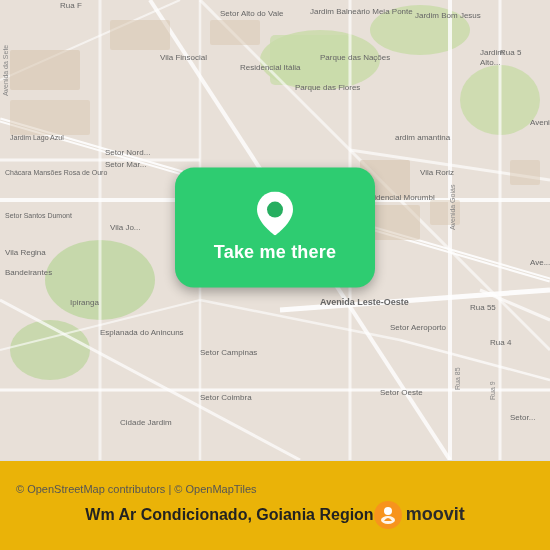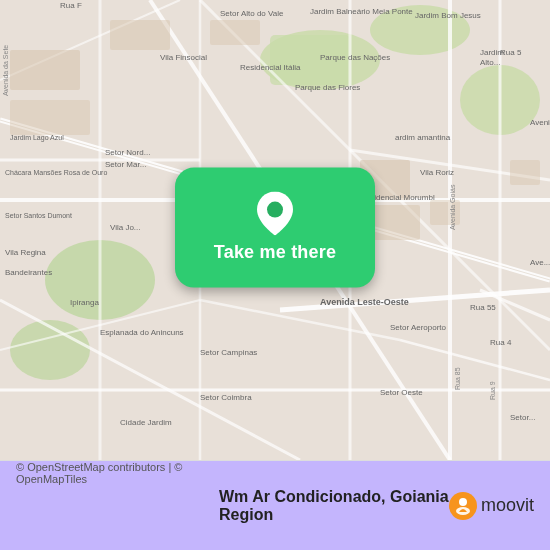--- a/index.html
+++ b/index.html
@@ -63,38 +63,38 @@
       background: none;
       border: none;
       cursor: pointer;
       letter-spacing: 0.2px;
     }
 
     
     #bottom-bar {
       width: 550px;
       height: 90px;
-      background: #c4b5fd;
+      background: #eab308;
       border-top: 1px solid #ddd;
       display: flex;
-      flex-direction: row;
+      flex-direction: column;
       justify-content: center;
       padding: 0 16px;
     }
 
     #attribution {
       font-size: 11px;
       color: #555;
       margin-bottom: 6px;
     }
 
     #place-info {
       display: flex;
       align-items: center;
-      justify-content: flex-end;
+      justify-content: center;
     }
 
     #place-name {
       font-size: 16px;
       font-weight: 600;
       color: #222;
     }
 
     #moovit-logo {
       display: flex;
@@ -102,21 +102,21 @@
       gap: 4px;
     }
 
     #moovit-icon {
       width: 28px;
       height: 28px;
     }
 
     #moovit-text {
       font-size: 18px;
-      font-weight: 400;
+      font-weight: 700;
       color: #2b2b2b;
     }
   </style>
 </head>
 <body>
 
 <div id="map-container">
 
   <svg id="map-bg" xmlns="http://www.w3.org/2000/svg" viewBox="0 0 550 460">
 

